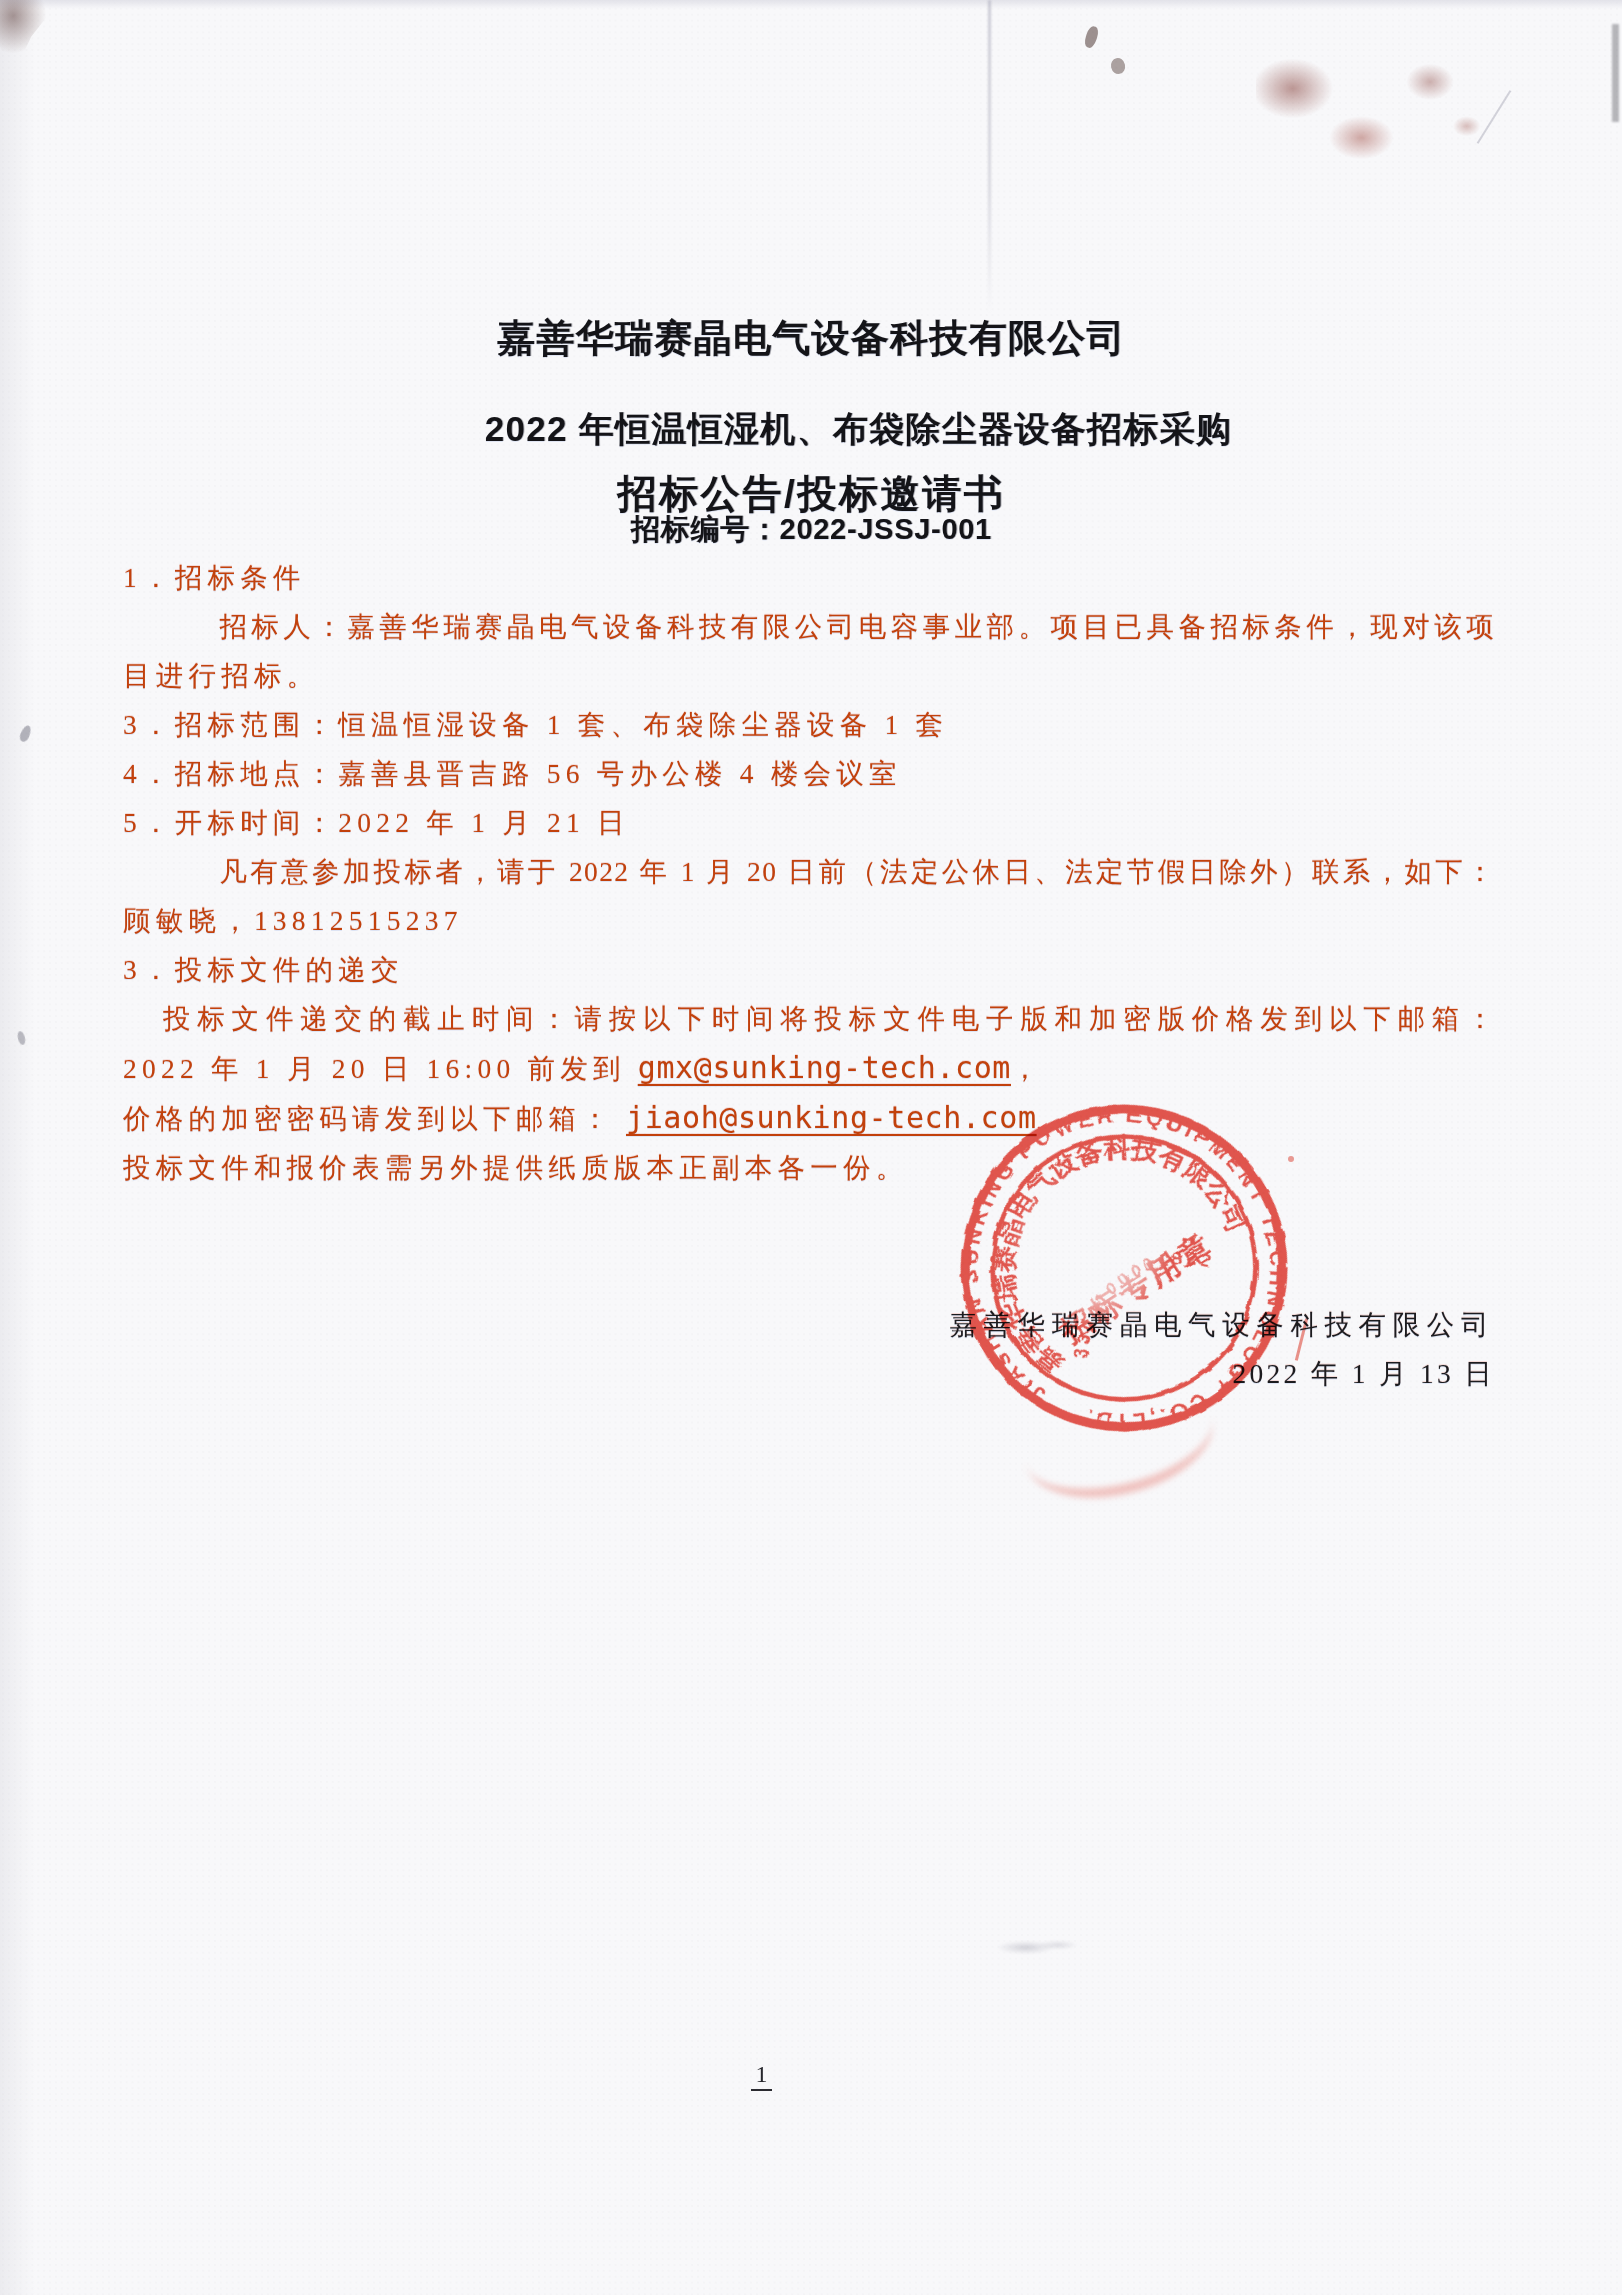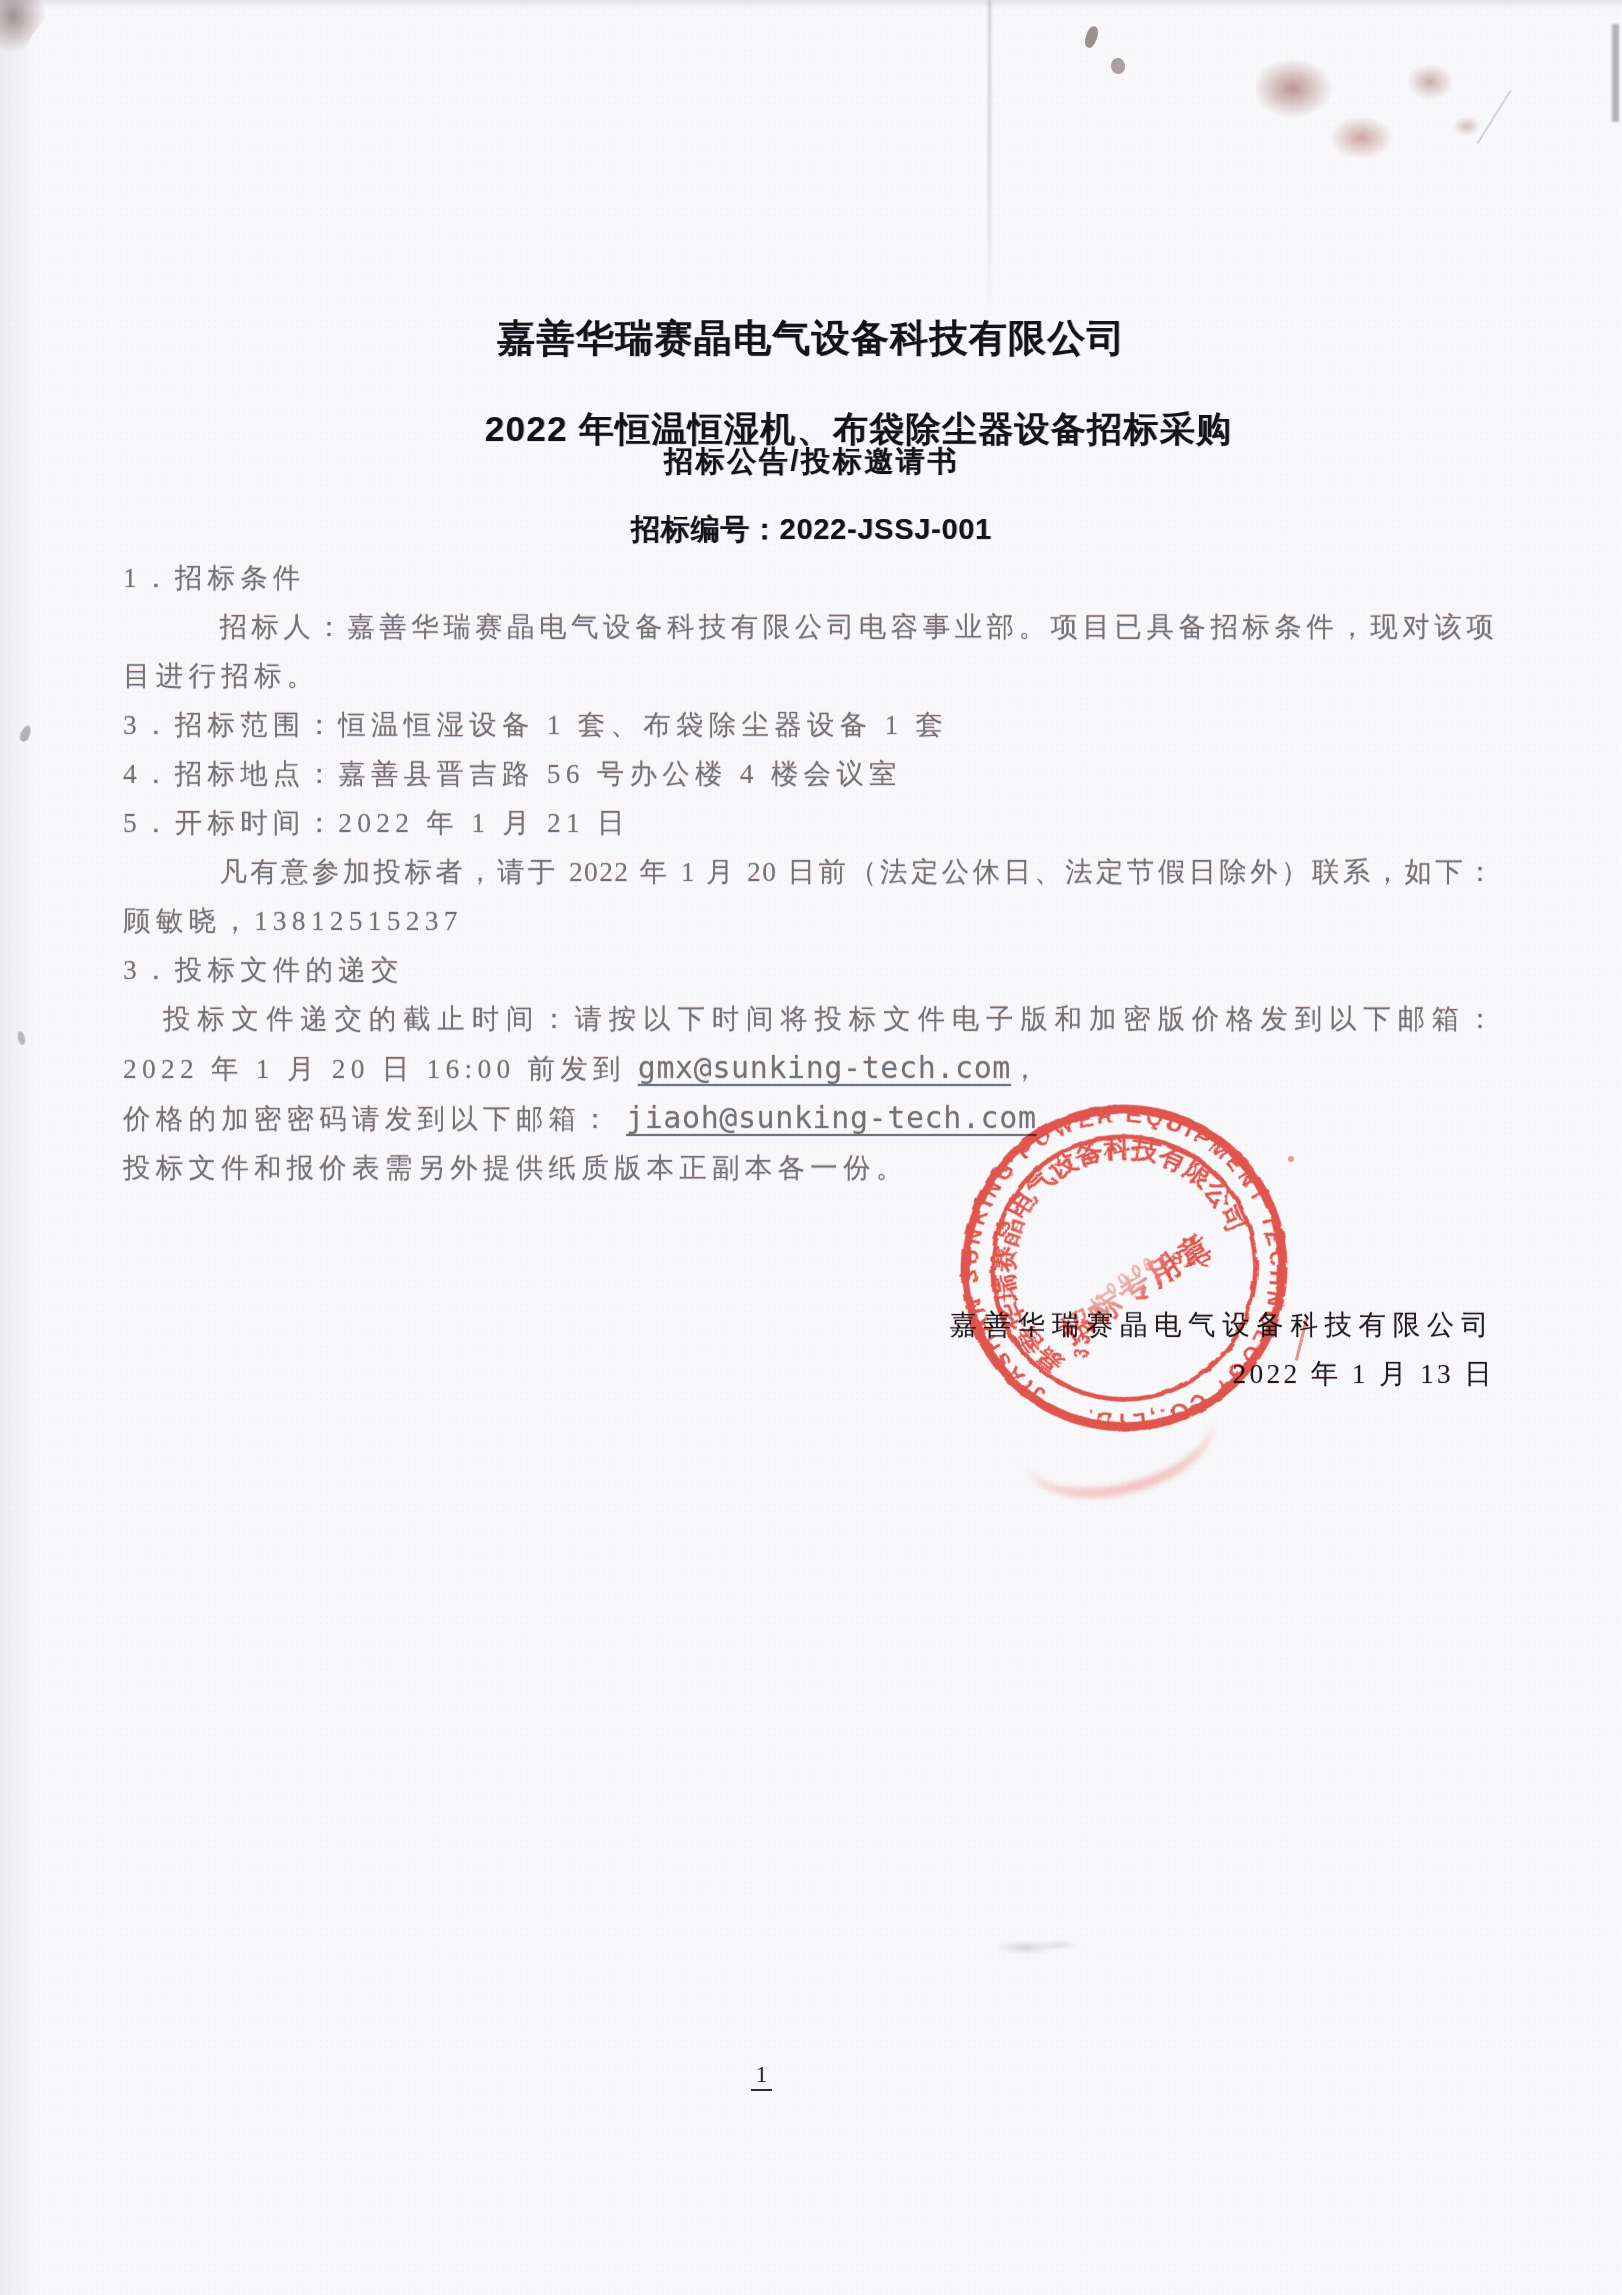--- a/index.html
+++ b/index.html
@@ -42,25 +42,25 @@
   .smudge-bottom{left:989px;top:1932px;width:92px;height:31px;opacity:.5;filter:blur(1.3px);
     background:radial-gradient(ellipse 39px 9.2px at 40% 50%,rgba(110,110,130,.55),rgba(110,110,130,0) 75%),
                radial-gradient(ellipse 26px 6.5px at 75% 42%,rgba(110,110,130,.4),rgba(110,110,130,0) 75%);}
 
   
   .hline{position:absolute;left:0;width:100%;text-align:center;
     font-family:"Liberation Sans","DejaVu Sans",sans-serif;font-weight:700;color:#141418;
     text-shadow:1px 0 0 rgba(30,30,45,.32), 0 0.9px 0 rgba(60,100,200,.12);}
   .h-company{top:313px;font-size:38px;letter-spacing:1.3px;}
   .h-title{top:406px;font-size:35px;letter-spacing:1.3px;margin-left:47px;}
-  .h-subtitle{top:442px;font-size:29px;letter-spacing:2.6px;}
+  .h-subtitle{top:467px;font-size:39px;letter-spacing:2.6px;}
   .h-tenderno{top:510px;font-size:29px;letter-spacing:0.7px;}
 
   
-  .body-text{position:absolute;left:123px;top:553px;width:1372px;font-size:27.5px;color:#737373;
+  .body-text{position:absolute;left:123px;top:553px;width:1372px;font-size:27.5px;color:#c2410c;
     text-shadow:0 -0.8px 0 rgba(215,60,45,.16),0 0.9px 0 rgba(55,105,215,.14);}
   .line{line-height:49px;min-height:49px;letter-spacing:.19em;white-space:nowrap;}
   .line.fill{letter-spacing:.05em;text-align:justify;text-align-last:justify;white-space:normal;margin-left:40px;}
   .line.indent{text-indent:2.05em;}
   .u{text-decoration:underline;text-decoration-thickness:2px;text-underline-offset:5.9px;}
   .m{font-family:"DejaVu Sans Mono","Liberation Mono",monospace;font-size:30px;letter-spacing:.02em;}
 
   
   .sig{position:absolute;left:123px;width:1372px;text-align:right;font-size:27.5px;
     letter-spacing:.24em;color:#1c1c1f;

